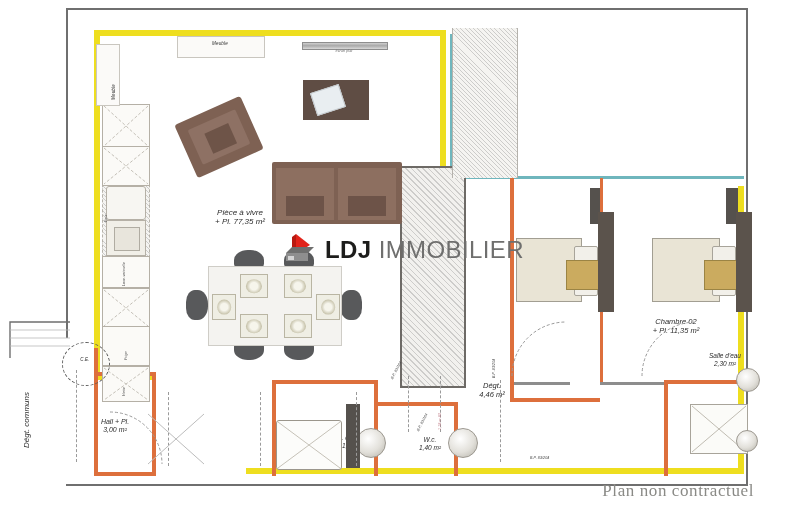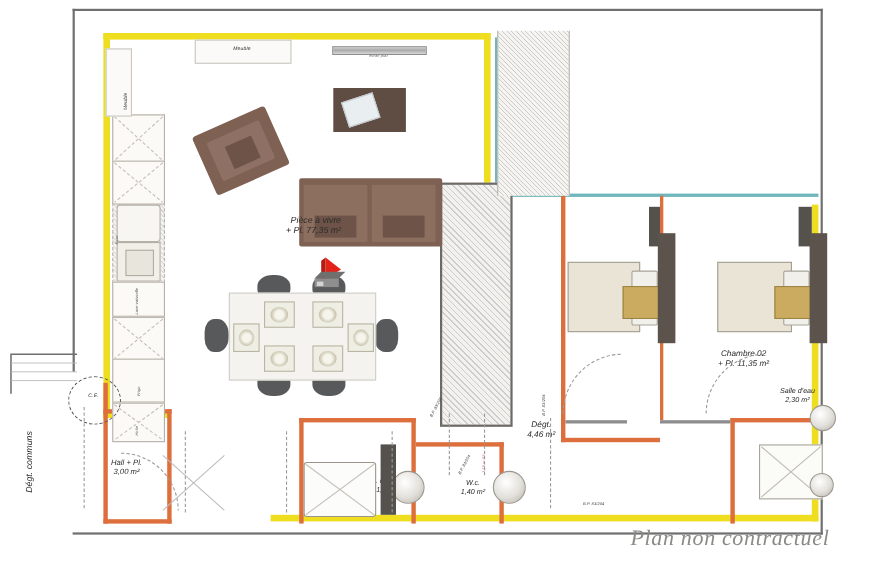--- a/index.html
+++ b/index.html
@@ -62,22 +62,22 @@
 
   
   .logo{position:absolute;left:283px;top:232px;display:flex;align-items:center;}
   .logo-mark{position:relative;width:36px;height:36px;}
   .logo-text{font-size:24px;letter-spacing:.4px;margin-left:6px;
      font-family:"Liberation Sans",sans-serif;}
   .logo-ldj{color:#1d1d1b;font-weight:700;}
   .logo-imm{color:#6f6f6e;font-weight:400;}
 
   
-  .note{position:absolute;right:46px;bottom:14px;font-size:20px;color:#8a8a86;
-        font-family:"Liberation Serif",serif;font-style:italic;letter-spacing:.6px;
+  .note{position:absolute;right:46px;bottom:14px;font-size:17px;color:#8a8a86;
+        font-family:"Liberation Serif",serif;letter-spacing:.6px;
         white-space:nowrap;}
 
   .vtext{position:absolute;transform-origin:0 0;}
   .meuble-box{position:absolute;border:1px solid #c9c6bf;background:#fbfaf8;}
 </style>
 </head>
 <body>
 
 <div id="plan">
 
@@ -215,21 +215,21 @@
 
     <div class="table" style="left:12px;top:4px;width:132px;height:78px;"></div>
     <div class="plate" style="left:44px;top:12px;width:26px;height:22px;"></div>
     <div class="plate" style="left:88px;top:12px;width:26px;height:22px;"></div>
     <div class="plate" style="left:44px;top:52px;width:26px;height:22px;"></div>
     <div class="plate" style="left:88px;top:52px;width:26px;height:22px;"></div>
     <div class="plate" style="left:16px;top:32px;width:22px;height:24px;"></div>
     <div class="plate" style="left:120px;top:32px;width:22px;height:24px;"></div>
   </div>
 
-  <div class="lbl" style="left:170px;top:196px;width:140px;font-size:8px;text-align:right;">
+  <div class="lbl" style="left:170px;top:208px;width:140px;font-size:8px;">
     <span>Pièce à vivre</span>
     <span class="l2">+ Pl. 77,35 m²</span>
   </div>
 
   <div class="abs" style="left:516px;top:230px;width:88px;height:72px;">
     <div class="bed" style="left:0;top:8px;width:64px;height:62px;"></div>
     <div class="pillow" style="left:58px;top:16px;width:22px;height:48px;"></div>
     <div class="quilt" style="left:50px;top:30px;width:32px;height:28px;"></div>
   </div>
   <div class="ward" style="left:598px;top:212px;width:16px;height:100px;"></div>
@@ -329,17 +329,20 @@
   <div class="logo">
     <div class="logo-mark">
       <svg width="36" height="36" viewBox="0 0 36 36">
         <polygon points="13,2 13,22 27,13" fill="#e2231a"></polygon>
         <polygon points="13,2 13,22 9,24 9,5" fill="#b81910"></polygon>
         <rect x="3" y="21" width="22" height="8" fill="#8e8e8e"></rect>
         <polygon points="3,21 25,21 31,15 9,15" fill="#6f6f6e"></polygon>
         <rect x="5" y="24" width="6" height="4" fill="#d4d4d4"></rect>
       </svg>
     </div>
+    <div class="logo-text">
+      <span class="logo-ldj">LDJ</span><span>&nbsp;</span><span class="logo-imm">IMMOBILIER</span>
+    </div>
   </div>
 
   <div class="note">Plan non contractuel</div>
 
 </div>
 
 </body></html>

